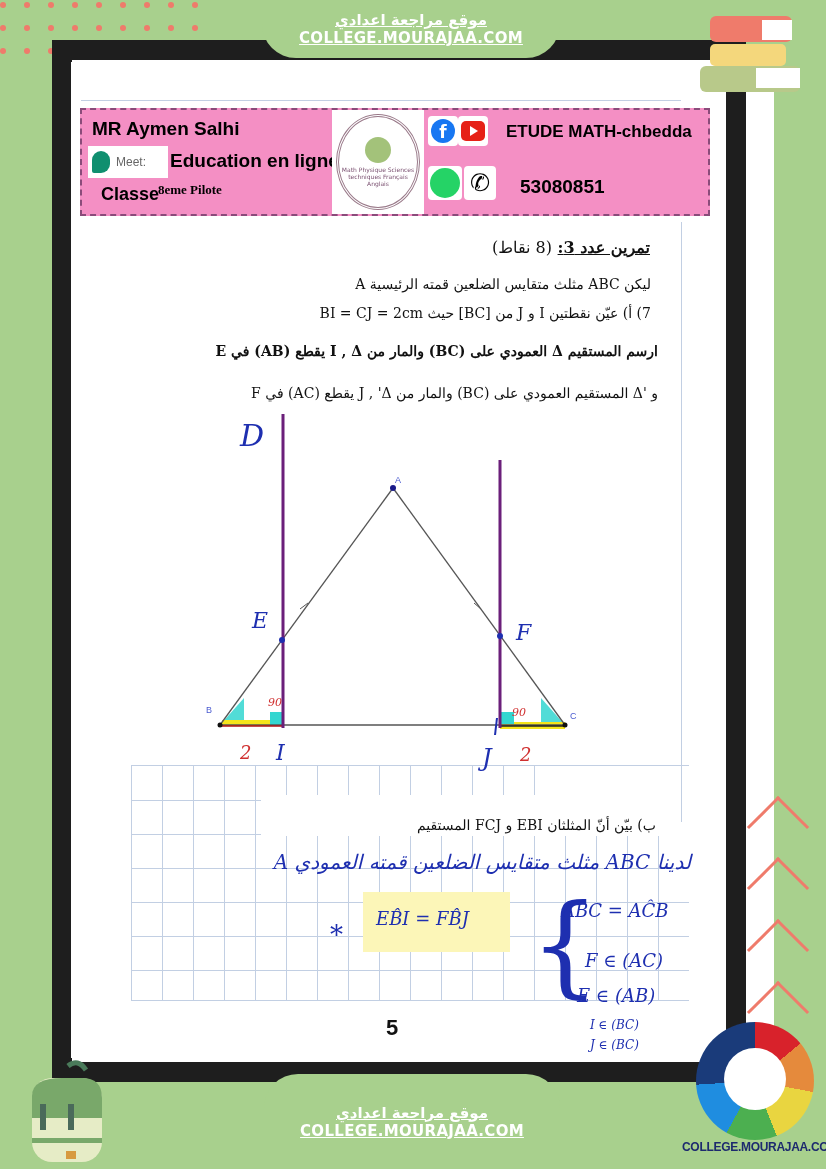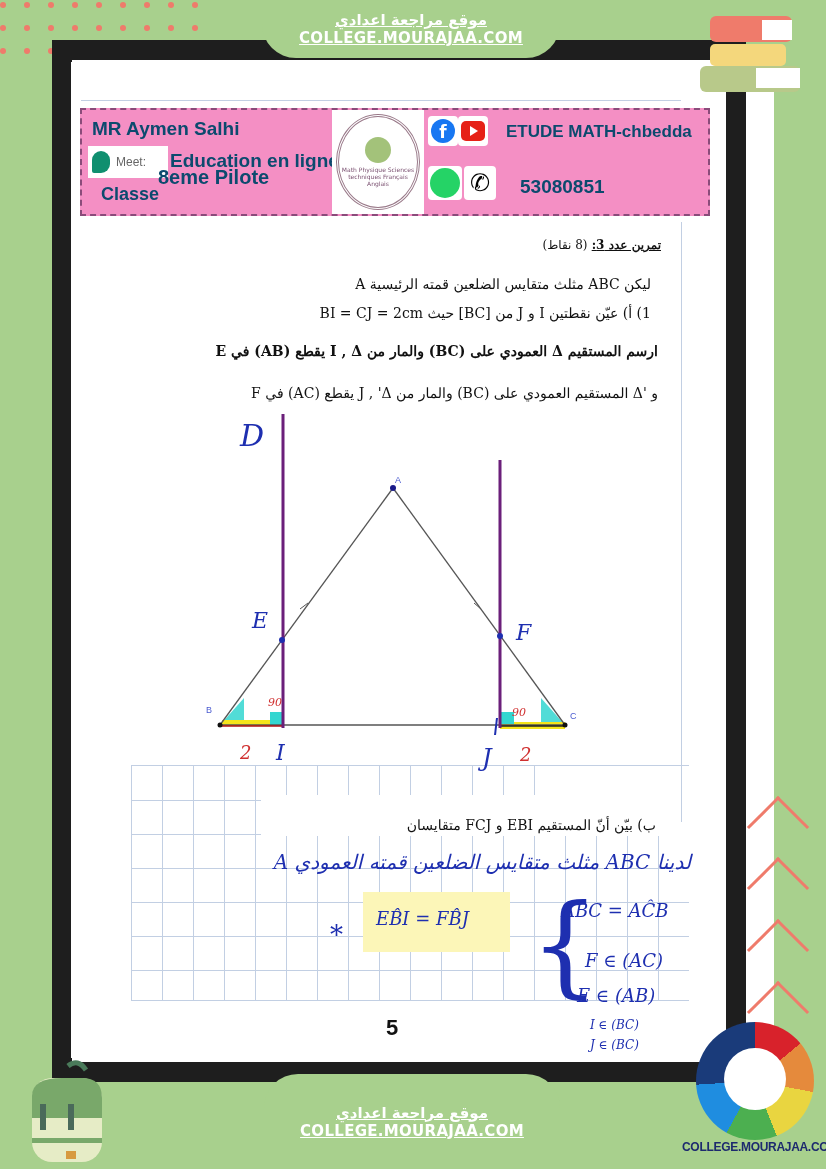--- a/index.html
+++ b/index.html
@@ -4,21 +4,21 @@
 <style>
   *{box-sizing:border-box;margin:0;padding:0;}
   html,body{width:826px;height:1169px;overflow:hidden;}
   body{position:relative;background:#a8d08d;font-family:"DejaVu Sans",sans-serif;}
   .dots{position:absolute;left:0;top:0;width:220px;height:60px;}
   .dots i{position:absolute;width:6px;height:6px;border-radius:50%;background:#ef7b6b;}
   .frame{position:absolute;left:52px;top:40px;width:694px;height:1042px;background:#1e1e1e;}
   .whitebar{position:absolute;left:20px;top:20px;width:654px;height:1002px;background:#fff;}
   .page{position:absolute;left:71px;top:62px;width:618px;height:996px;background:#fff;overflow:hidden;}
   .banner{position:absolute;left:80px;top:108px;width:630px;height:108px;border:2px dashed #8a4b7a;background:#f48fc4;}
-  .banner .txt{position:absolute;color:#0c4a6e;font-weight:bold;font-family:"Liberation Sans",sans-serif;text-align:right;}
+  .banner .txt{position:absolute;color:#000000;font-weight:bold;font-family:"Liberation Sans",sans-serif;text-align:right;}
   .seal{position:absolute;left:250px;top:0;width:92px;height:104px;background:#fff;display:flex;align-items:center;justify-content:center;}
   .seal .ring{width:84px;height:96px;border-radius:50%;border:3px double #9a7a8a;display:flex;flex-direction:column;align-items:center;justify-content:center;font-size:6px;color:#7a5070;text-align:center;}
   .seal .tree{width:26px;height:26px;border-radius:50%;background:#a3c27a;margin-bottom:3px;}
   .icon-box{position:absolute;width:30px;height:30px;background:#fff;display:flex;align-items:center;justify-content:center;border-radius:4px;}
   .meet-box{position:absolute;left:6px;top:36px;width:80px;height:32px;background:#fff;display:flex;align-items:center;gap:6px;padding-left:4px;}
   .meet-box .m{width:18px;height:22px;border-radius:9px 9px 9px 2px;background:#0f8f6f;}
   .meet-box span{color:#666;font-size:12px;font-family:"Liberation Sans",sans-serif;}
   .ar{position:absolute;direction:rtl;font-family:"DejaVu Serif",serif;color:#111;font-size:14px;white-space:nowrap;}
   .grid{position:absolute;}
   .grid .h{position:absolute;height:1px;background:#c2cfe3;}
@@ -116,21 +116,21 @@
 </div>
 
 <div class="banner">
   <div class="txt" style="left:10px;top:8px;font-size:19px;">MR  Aymen Salhi</div>
   <div class="meet-box">
     <div class="m"></div>
     <span>Meet:</span>
   </div>
   <div class="txt" style="left:88px;top:40px;font-size:19px;">Education en ligne</div>
   <div class="txt" style="left:8px;top:74px;font-size:18px;margin-left:11px;">Classe</div>
-  <div class="txt" style="left:76px;top:56px;font-size:20px;font-family:Liberation Sans, sans-serif;">8eme Pilote</div>
+  <div class="txt" style="left:76px;top:72px;font-size:13px;font-family:Liberation Serif, serif;">8eme Pilote</div>
   <div class="seal">
     <div class="ring">
         <div class="tree"></div>
         <span>Math Physique Sciences techniques Français Anglais</span>
       </div>
   </div>
   <div class="icon-box" style="left:346px;top:6px;">
       <div style="width:24px;height:24px;border-radius:50%;background:#1877f2;color:#fff;font-weight:bold;font-size:17px;text-align:center;line-height:26px;">f</div>
     </div>
   <div class="icon-box" style="left:376px;top:6px;">
@@ -139,25 +139,25 @@
       </div>
     </div>
   <div class="txt" style="left:424px;top:12px;font-size:17px;">ETUDE MATH-chbedda</div>
   <div class="icon-box" style="left:346px;top:56px;width:34px;height:34px;">
       <div style="width:30px;height:30px;border-radius:50%;background:#25d366;"></div>
     </div>
   <div class="icon-box" style="left:382px;top:56px;width:32px;height:34px;font-size:24px;color:#000;">✆</div>
   <div class="txt" style="left:438px;top:66px;font-size:19px;">53080851</div>
 </div>
 
-<div class="ar" style="right:165px;top:238px;font-weight:bold;font-size:12px;">
+<div class="ar" style="right:176px;top:238px;font-weight:bold;font-size:16px;">
   <span style="text-decoration:underline;">تمرين عدد 3:</span> <span style="font-weight:normal;">(8 نقاط)</span>
 </div>
 <div class="ar" style="right:175px;top:276px;">ليكن ABC مثلث متقايس الضلعين قمته الرئيسية A</div>
-<div class="ar" style="right:175px;top:305px;">1) أ) عيّن نقطتين I و J من [BC] حيث BI = CJ = 2cm</div>
+<div class="ar" style="right:175px;top:305px;">7) أ) عيّن نقطتين I و J من [BC] حيث BI = CJ = 2cm</div>
 <div class="ar" style="right:168px;top:343px;font-weight:bold;">ارسم المستقيم Δ العمودي على (BC) والمار من I , Δ يقطع (AB) في E</div>
 <div class="ar" style="right:168px;top:385px;">و 'Δ المستقيم العمودي على (BC) والمار من J , 'Δ يقطع (AC) في F</div>
 
 <svg style="position:absolute;left:0;top:0;" width="826" height="1169">
 
   <polygon points="220,725 244,698 244,725" fill="#33d6d0" opacity="0.85"></polygon>
   <rect x="222" y="720" width="60" height="6" fill="#f5e41a"></rect>
   <rect x="270" y="712" width="12" height="14" fill="#33d6d0"></rect>
   <polygon points="565,725 541,698 541,725" fill="#33d6d0" opacity="0.85"></polygon>
   <rect x="500" y="722" width="65" height="7" fill="#f5e41a"></rect>
@@ -189,21 +189,21 @@
 <div class="hand" style="left:240px;top:418px;font-size:30px;">D</div>
 <div class="hand" style="left:252px;top:608px;font-size:22px;">E</div>
 <div class="hand" style="left:516px;top:620px;font-size:22px;">F</div>
 <div class="hand" style="left:276px;top:740px;font-size:22px;">I</div>
 <div class="hand" style="left:482px;top:744px;font-size:24px;">J</div>
 <div class="redh" style="left:240px;top:742px;font-size:18px;">2</div>
 <div class="redh" style="left:520px;top:744px;font-size:18px;">2</div>
 <div class="redh" style="left:268px;top:696px;font-size:11px;">90</div>
 <div class="redh" style="left:512px;top:706px;font-size:11px;">90</div>
 
-<div class="ar" style="right:170px;top:817px;">ب) بيّن أنّ المستقيم EBI و FCJ متقايسان</div>
+<div class="ar" style="right:170px;top:817px;">ب) بيّن أنّ المثلثان EBI و FCJ المستقيم</div>
 
 <div class="hand" style="right:135px;top:850px;font-size:20px;direction:rtl;">لدينا  ABC  مثلث متقايس الضلعين قمته العمودي A</div>
 <div style="position:absolute;left:363px;top:892px;width:147px;height:60px;background:#fcf6b8;"></div>
 <div class="hand" style="left:376px;top:908px;font-size:18px;">EB̂I = FB̂J</div>
 <div class="hand" style="left:330px;top:920px;font-size:26px;">*</div>
 <div class="hand" style="left:530px;top:890px;font-size:110px;font-style:normal;line-height:1;">{</div>
 <div class="hand" style="left:562px;top:900px;font-size:18px;">AB̂C = AĈB</div>
 <div class="hand" style="left:585px;top:950px;font-size:18px;">F ∈ (AC)</div>
 <div class="hand" style="left:577px;top:985px;font-size:18px;">E ∈ (AB)</div>
 <div class="hand" style="left:590px;top:1018px;font-size:12px;">I ∈ (BC)</div>

